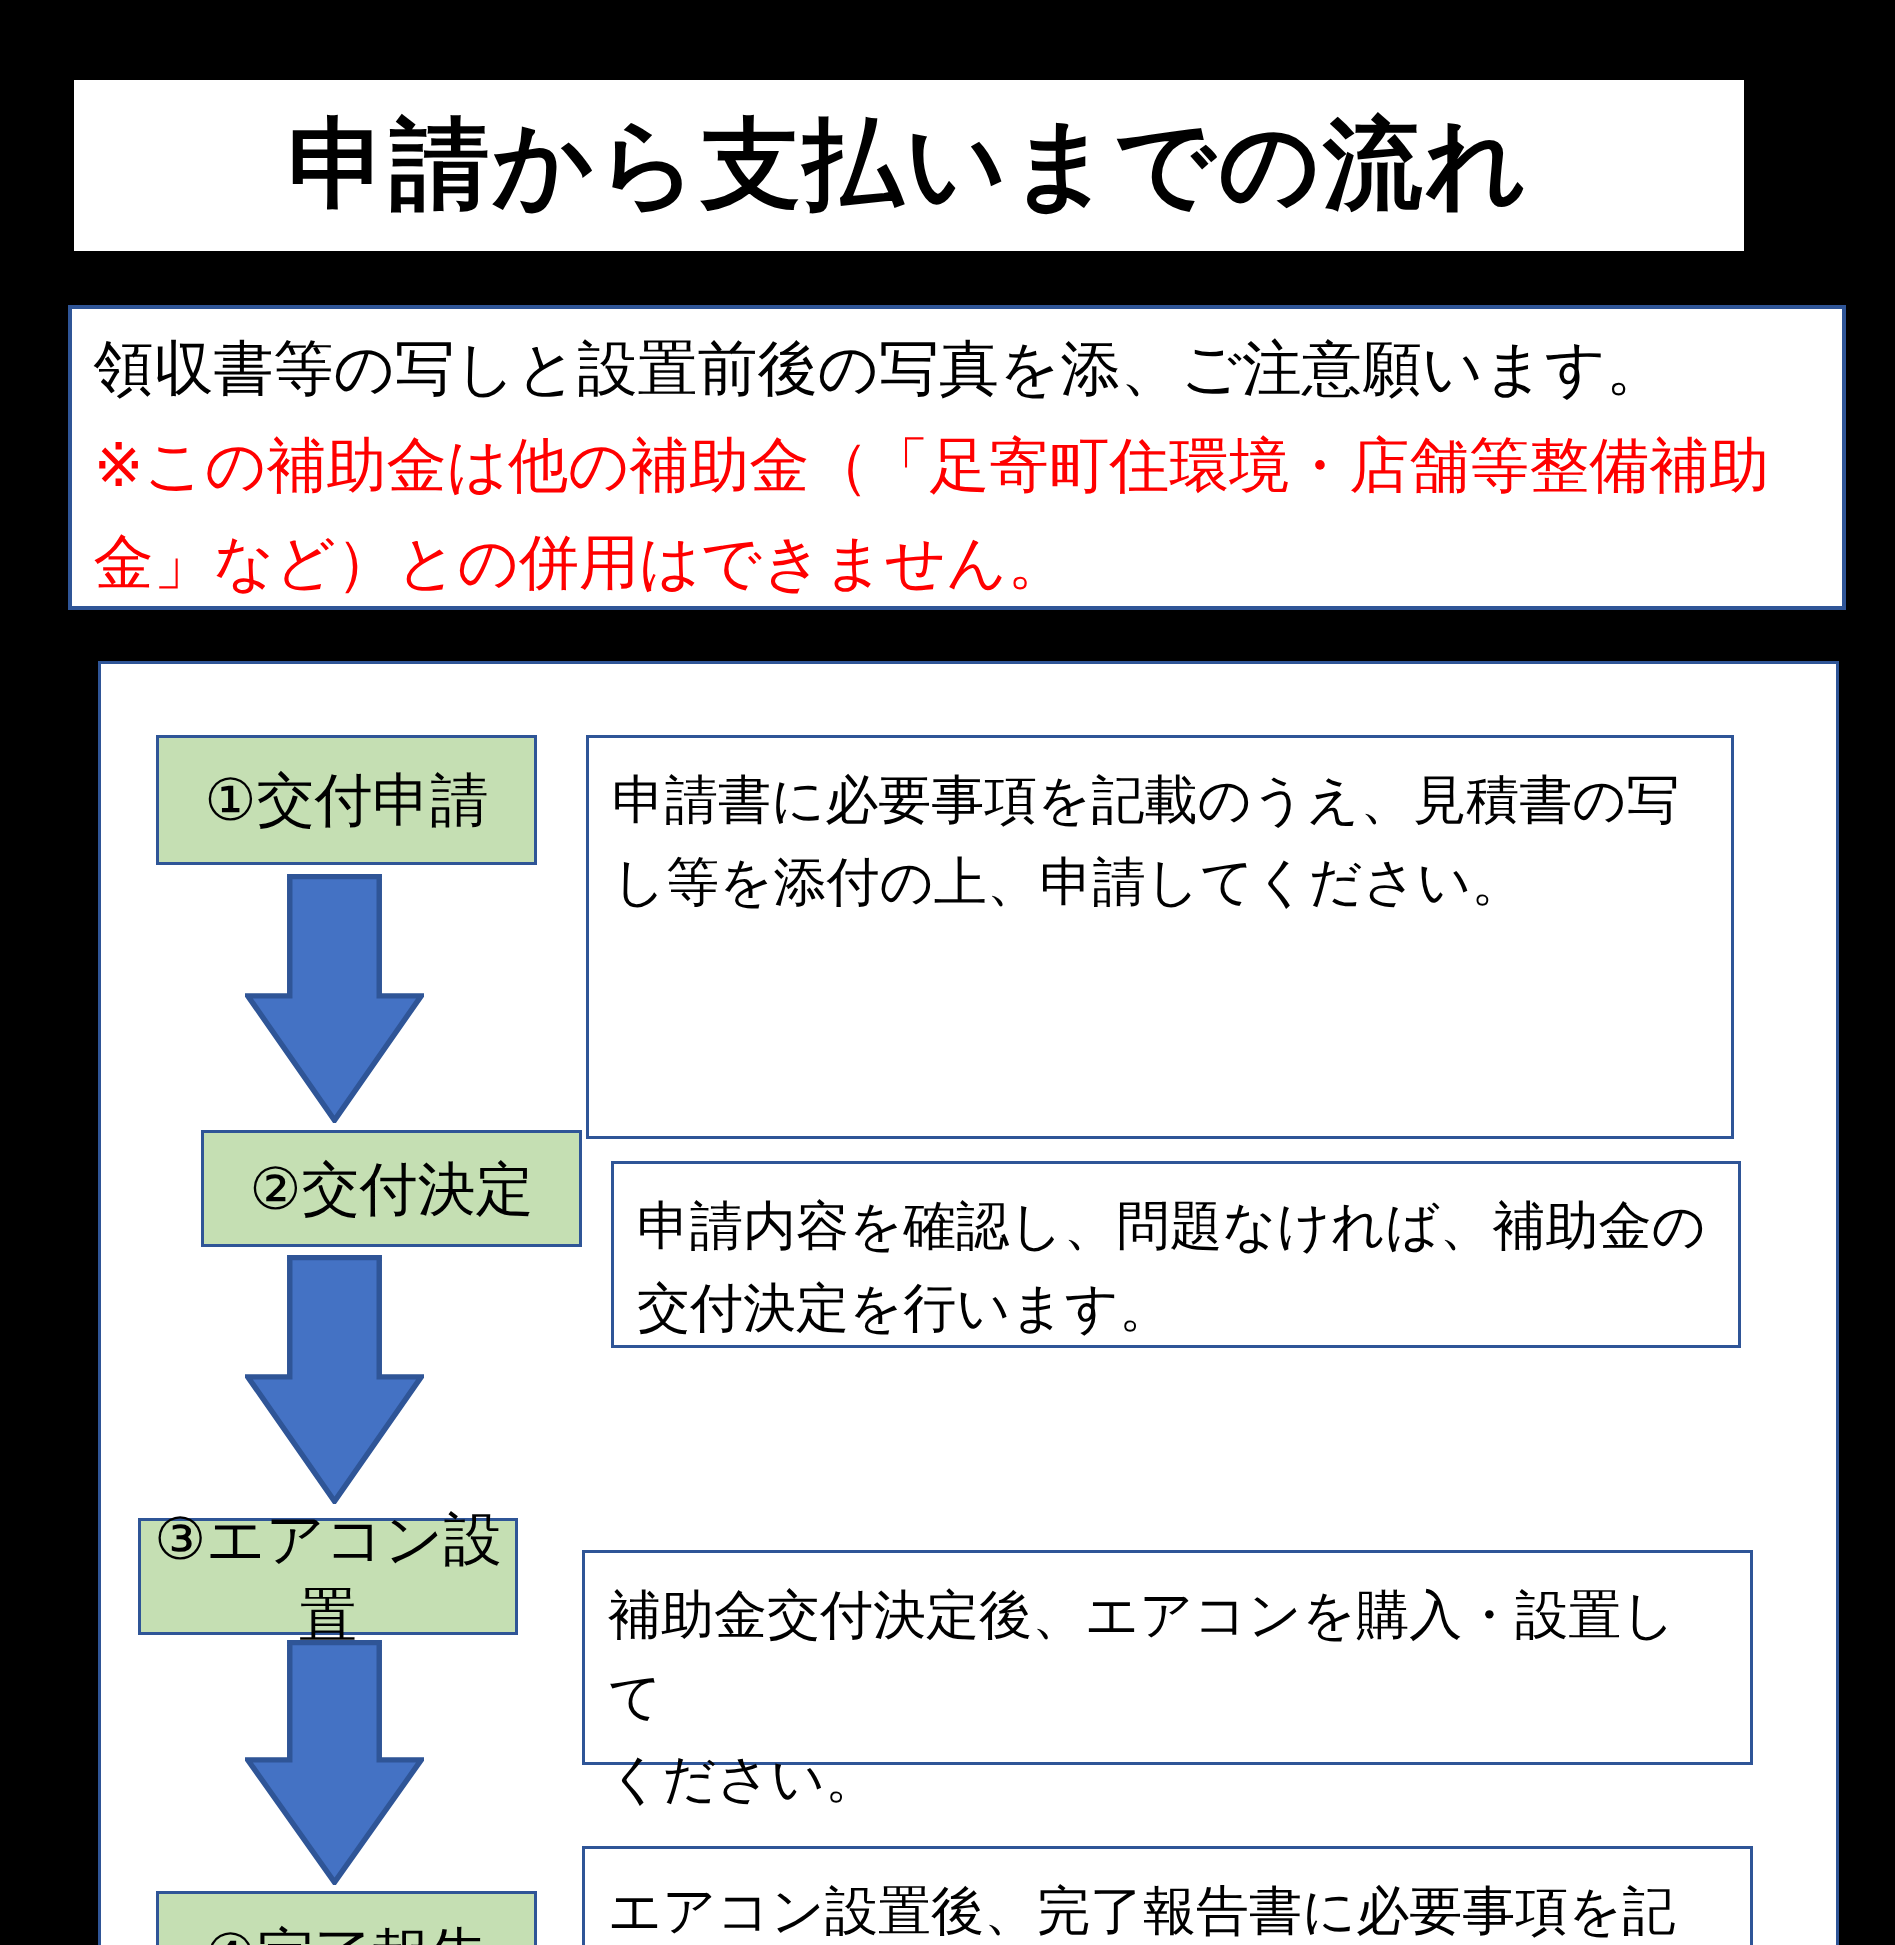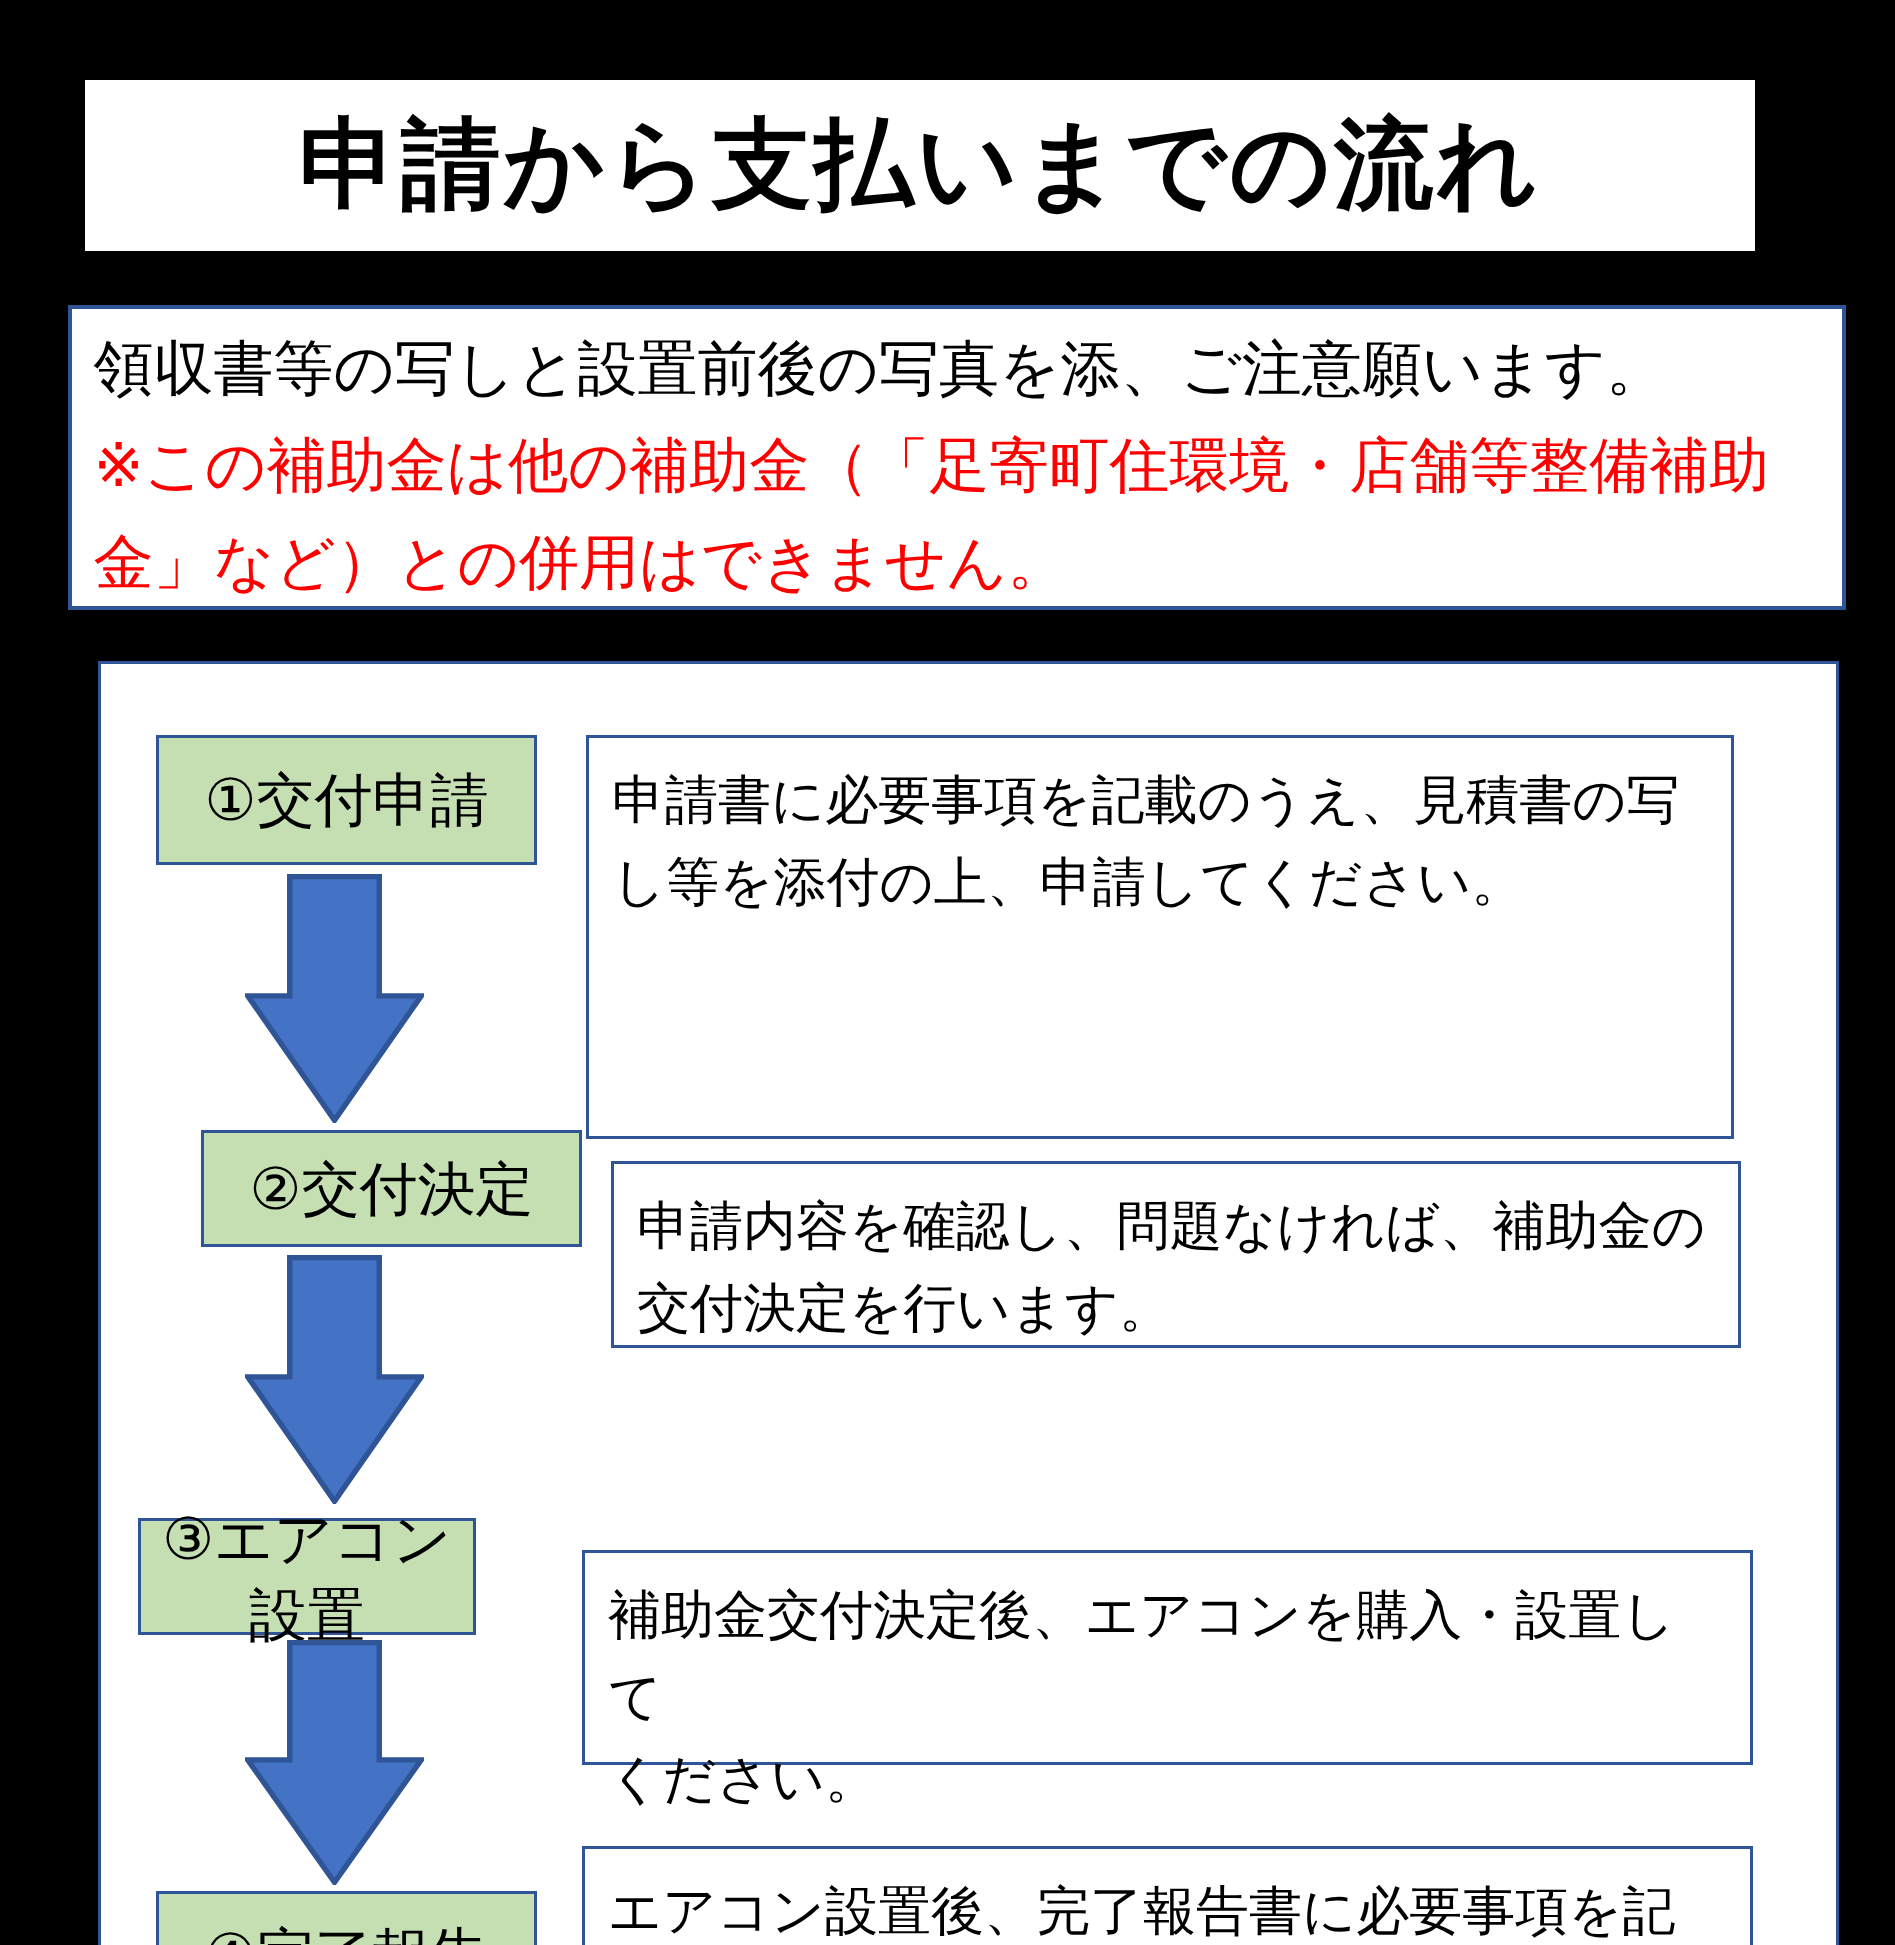--- a/index.html
+++ b/index.html
@@ -3,35 +3,35 @@
 <meta charset="utf-8">
 <style>
   :root{
     --page-bg:#000000; --panel-bg:#ffffff; --border-blue:#2F5597;
     --arrow-fill:#4472C4; --step-green:#C5DFB3; --text-black:#000000; --text-red:#FF0000;
   }
   *{box-sizing:border-box; margin:0; padding:0;}
   html,body{width:1895px; height:2700px; background:var(--page-bg);
     font-family:"Liberation Sans","DejaVu Sans",sans-serif; color:var(--text-black);}
   .abs{position:absolute;}
-  .title-box{left:85px; top:80px; width:1670px; height:171px; background:var(--panel-bg);
+  .title-box{left:74px; top:80px; width:1670px; height:171px; background:var(--panel-bg);
     display:flex; align-items:center; justify-content:center;}
   .title-box span{font-size:99px; font-weight:700; letter-spacing:3.1px; white-space:nowrap;}
   .notice-box{left:68px; top:305px; width:1778px; height:305px; background:var(--panel-bg);
     border:4.7px solid var(--border-blue); padding:11px 19.5px 0 21.4px;}
   .notice-line{font-size:60px; line-height:97px; white-space:pre-line;}
   .red{color:var(--text-red);}
   .flow-box{left:98px; top:661px; width:1741px; height:1928px; background:var(--panel-bg);
     border:3.9px solid var(--border-blue);}
   .step-box{background:var(--step-green); border:3.9px solid var(--border-blue);
     display:flex; align-items:center; justify-content:center; text-align:center;}
   .step-box span{font-size:58px; line-height:76px; white-space:pre-line;}
   .step-1{left:156px;  top:735px; width:381px;  height:130px;}
   .step-2{left:156px;  top:1130px; width:381px;  height:117px;margin-left:45px;}
-  .step-3{left:138px;  top:1518px; width:338px; height:117px;text-align:center;}
+  .step-3{left:138px;  top:1518px; width:380px; height:117px;text-align:center;}
   .step-4{left:156px;  top:1891px; width:381px;  height:128px;}
   .desc-box{background:var(--panel-bg); border:3.9px solid var(--border-blue); padding:21.4px 23px 0 23px;}
   .desc-box div{font-size:53px; line-height:82px; white-space:pre-line;}
   .desc-1{left:586px; top:735px; width:1148px; height:404px;}
   .desc-2{left:595px; top:1161px; width:1130px; height:187px;margin-left:16px;}
   .desc-3{left:582px; top:1550px; width:1171px; height:215px;}
   .desc-4{left:582px; top:1846px; width:1171px; height:370px;}
   .arrow{width:179px; height:249px;}
   .arrow-1{left:245px; top:874px;}
   .arrow-2{left:245px; top:1255px;}

